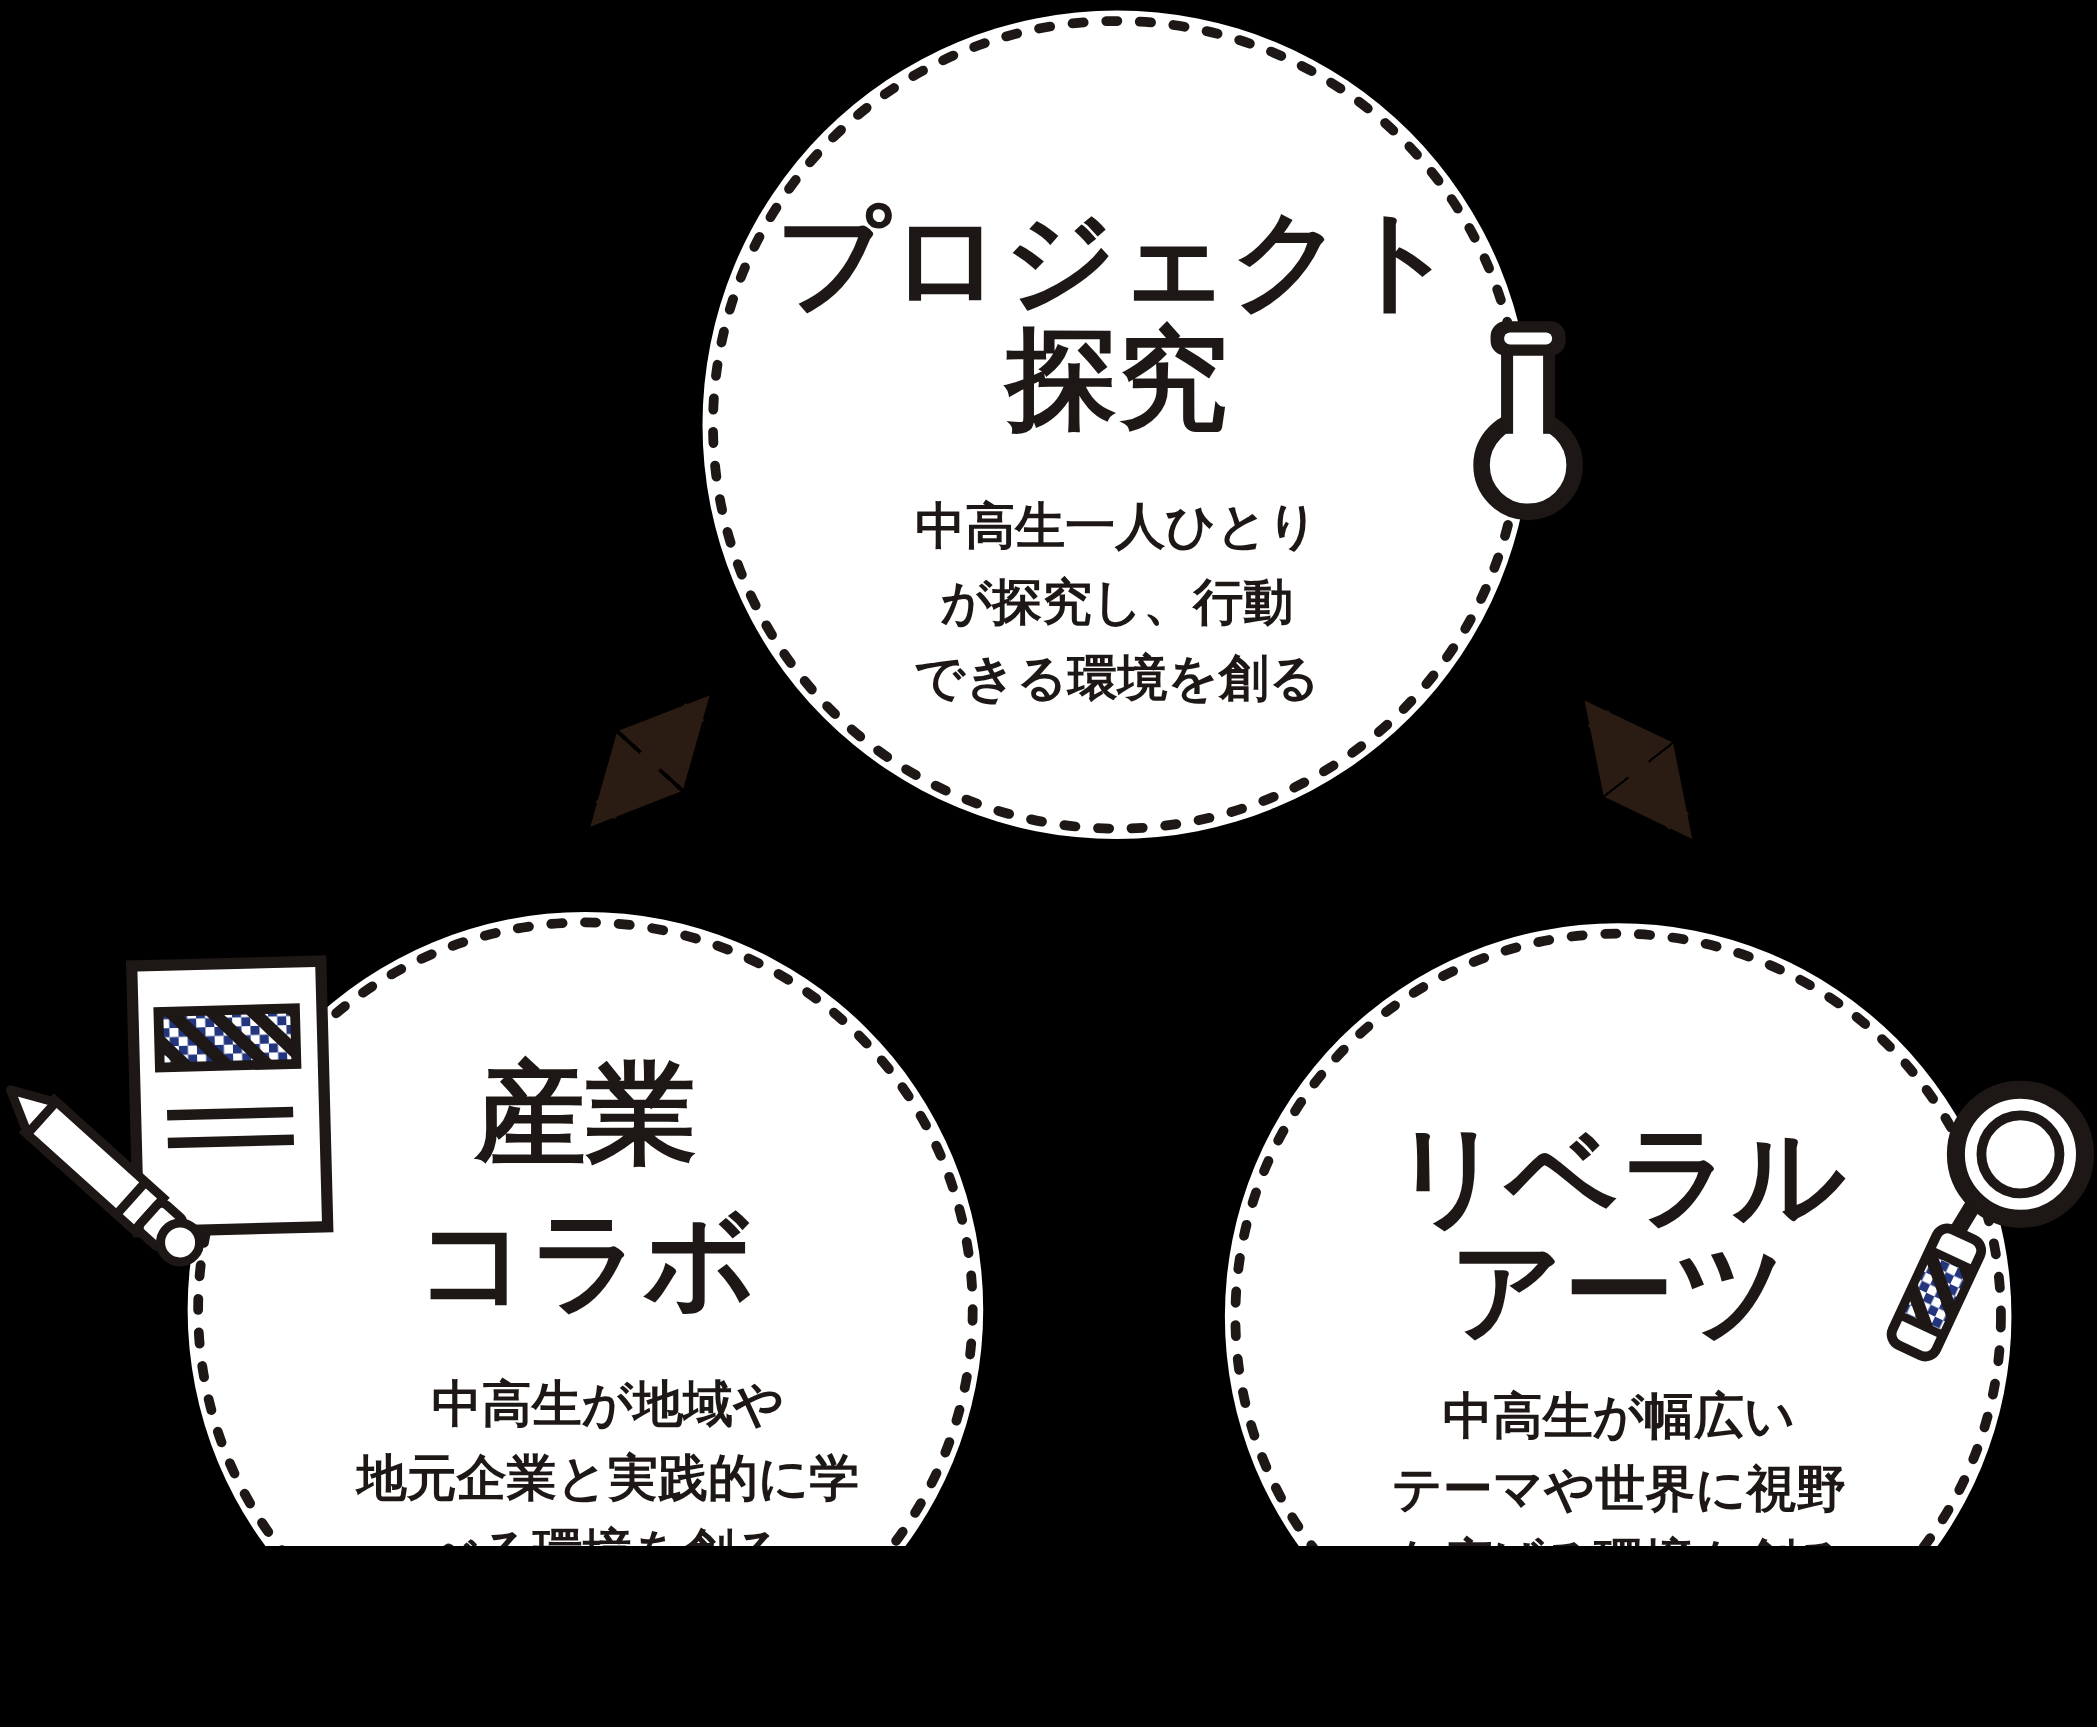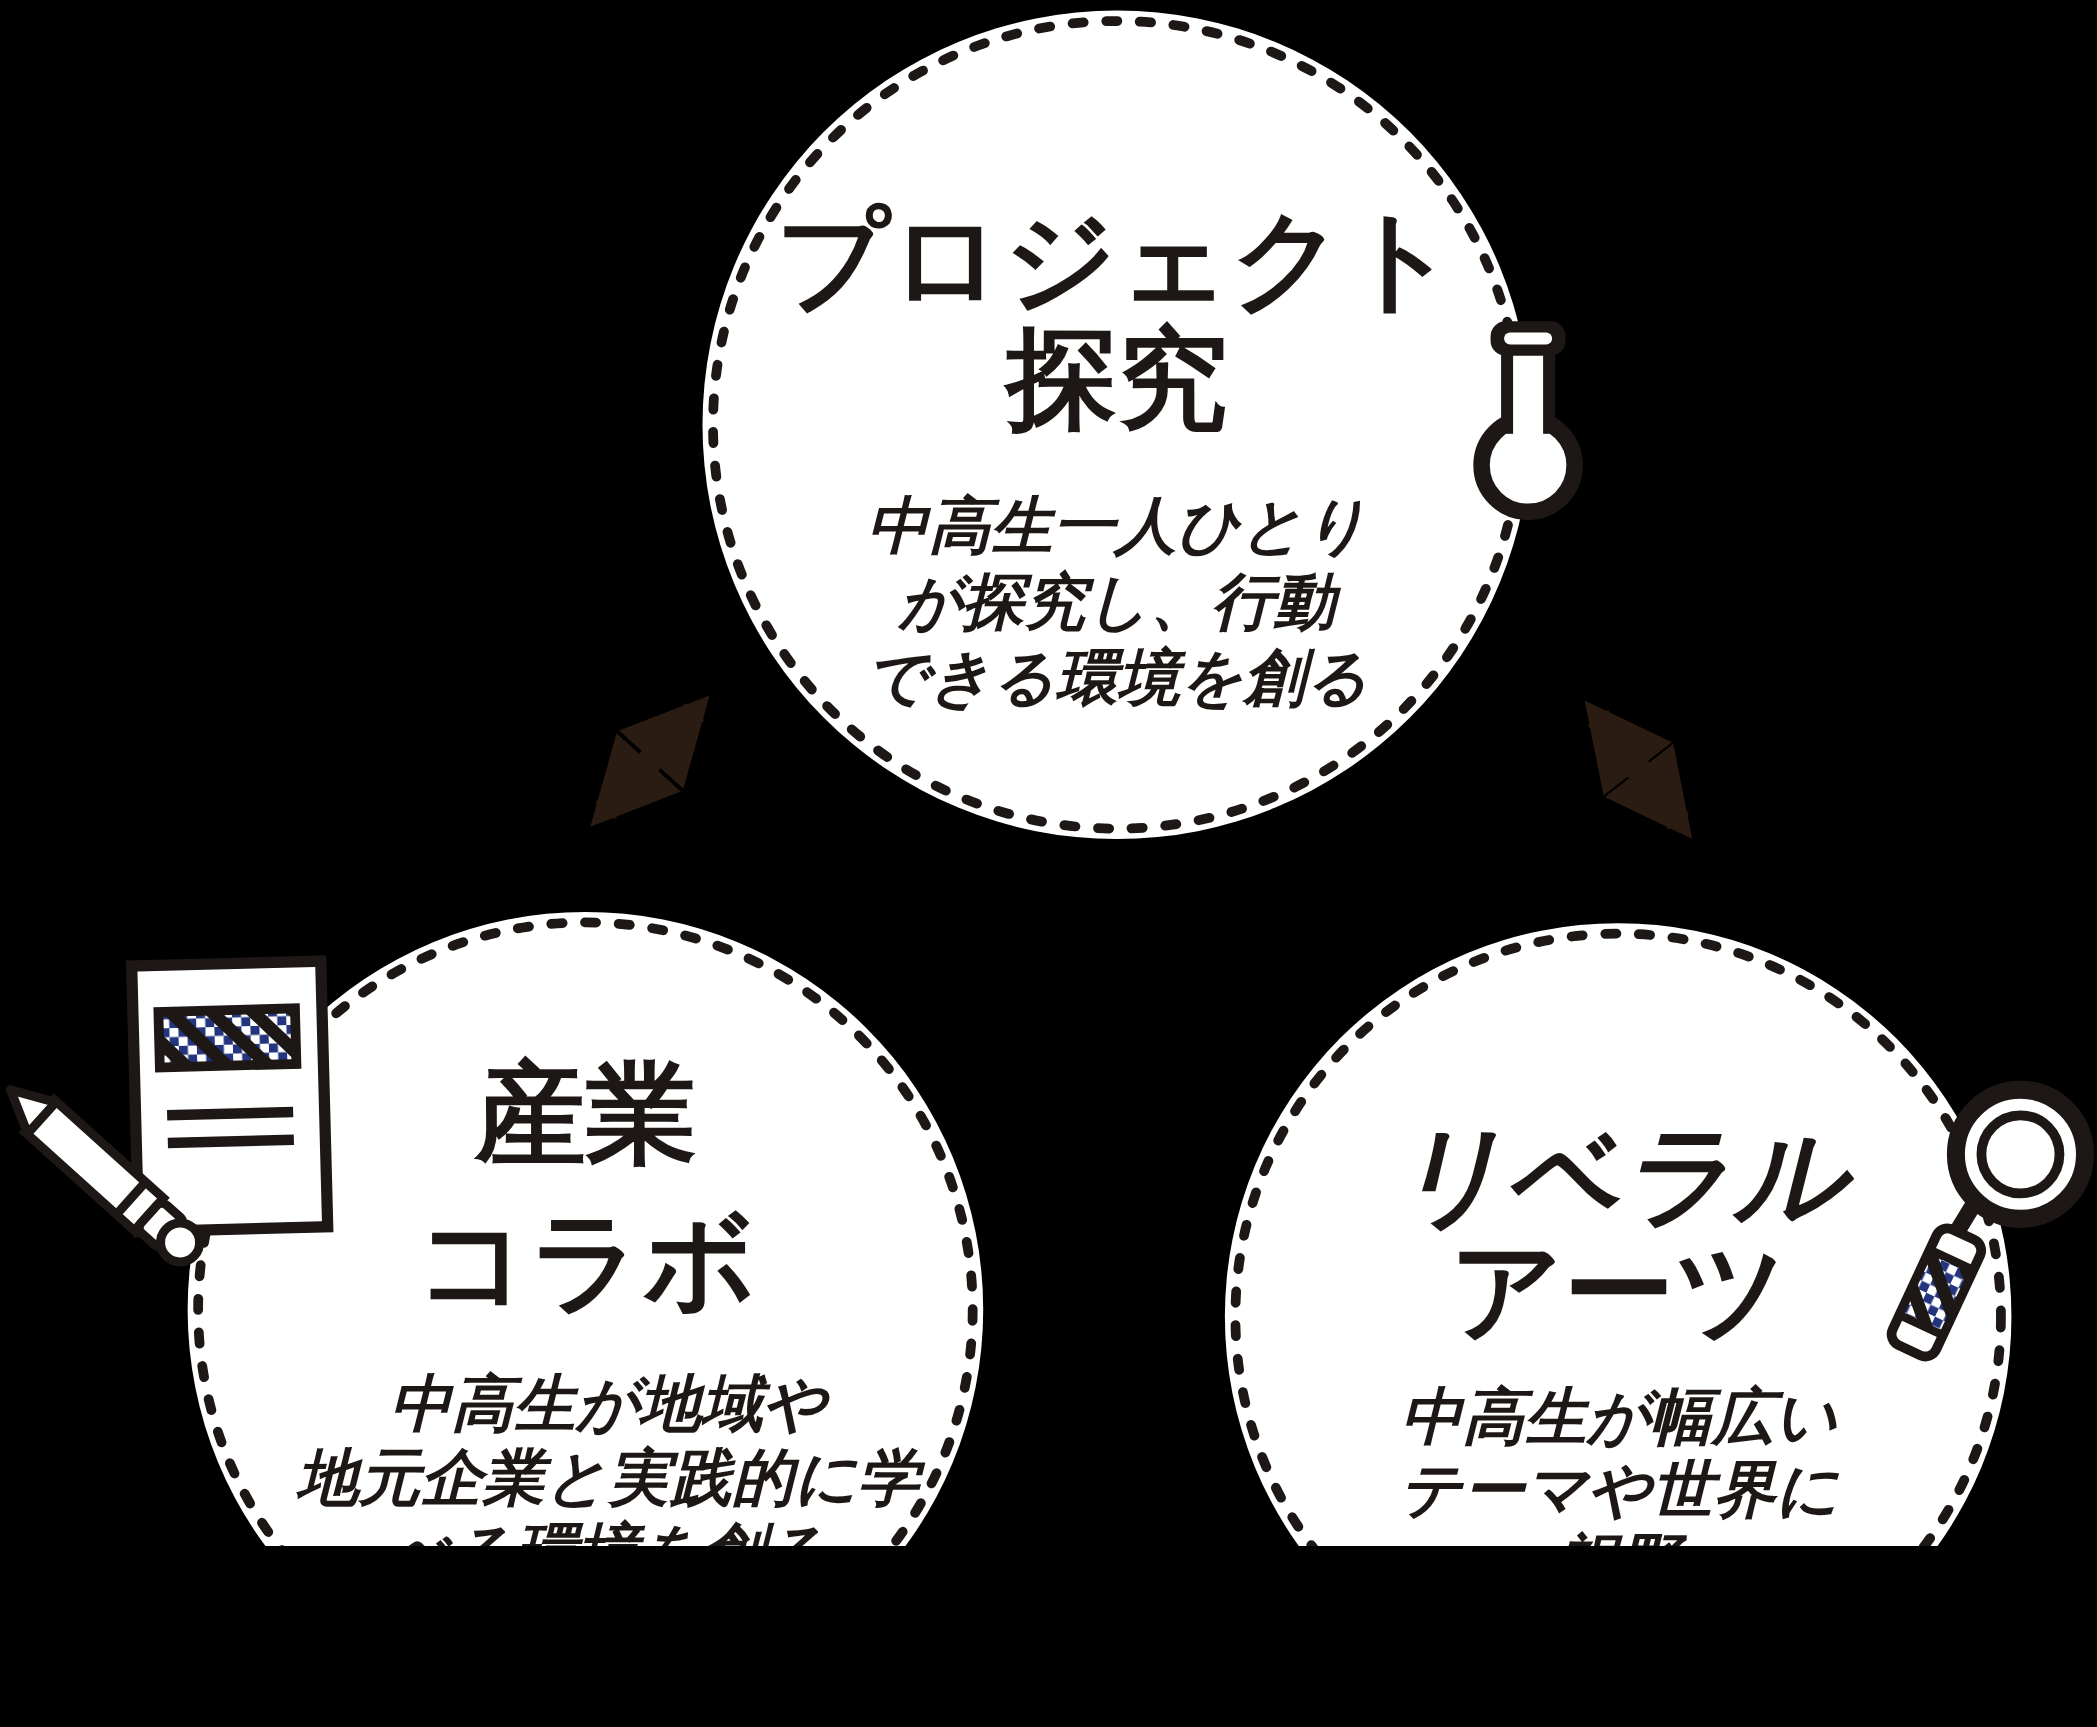--- a/index.html
+++ b/index.html
@@ -6,21 +6,21 @@
   .stage{
     position:relative;width:2097px;height:1546px;background:#000;overflow:hidden;
     font-family:"DejaVu Sans","Liberation Sans",sans-serif;color:#1d1815;
   }
   svg.bg{position:absolute;left:0;top:0;width:2097px;height:1727px;}
   .txt{
     position:absolute;transform:translateX(-50%);
     text-align:center;font-weight:700;color:#1d1815;white-space:pre-line;
   }
   .title-line{font-size:111px;line-height:111px;}
-  .body-text{font-size:62px;font-style:italic;}
+  .body-text{font-size:50px;}
   .b-top{line-height:76px;}
   .b-bl{line-height:74px;}
   .b-br{line-height:73px;}
 </style>
 </head>
 <body>
 
 <div class="stage">
 
   <svg class="bg" viewBox="0 0 2794 2301">
@@ -106,20 +106,20 @@
   <div class="txt body-text b-top" style="left:1117px;top:488px;">中高生一人ひとり
 が探究し、行動
 できる環境を創る</div>
 
   <div class="txt title-line" style="left:586px;top:1058px;">産業</div>
   <div class="txt title-line" style="left:586px;top:1206px;">コラボ</div>
   <div class="txt body-text b-bl" style="left:608px;top:1367px;">中高生が地域や
 地元企業と実践的に学
 べる環境を創る</div>
 
-  <div class="txt title-line" style="left:1619px;top:1120px;font-style:italic;">リベラル</div>
+  <div class="txt title-line" style="left:1619px;top:1120px;">リベラル</div>
   <div class="txt title-line" style="left:1619px;top:1235px;">アーツ</div>
   <div class="txt body-text b-br" style="left:1619px;top:1380px;">中高生が幅広い
 テーマや世界に視野
 を広げる環境を創る</div>
 
 </div>
 
 
 </body></html>

